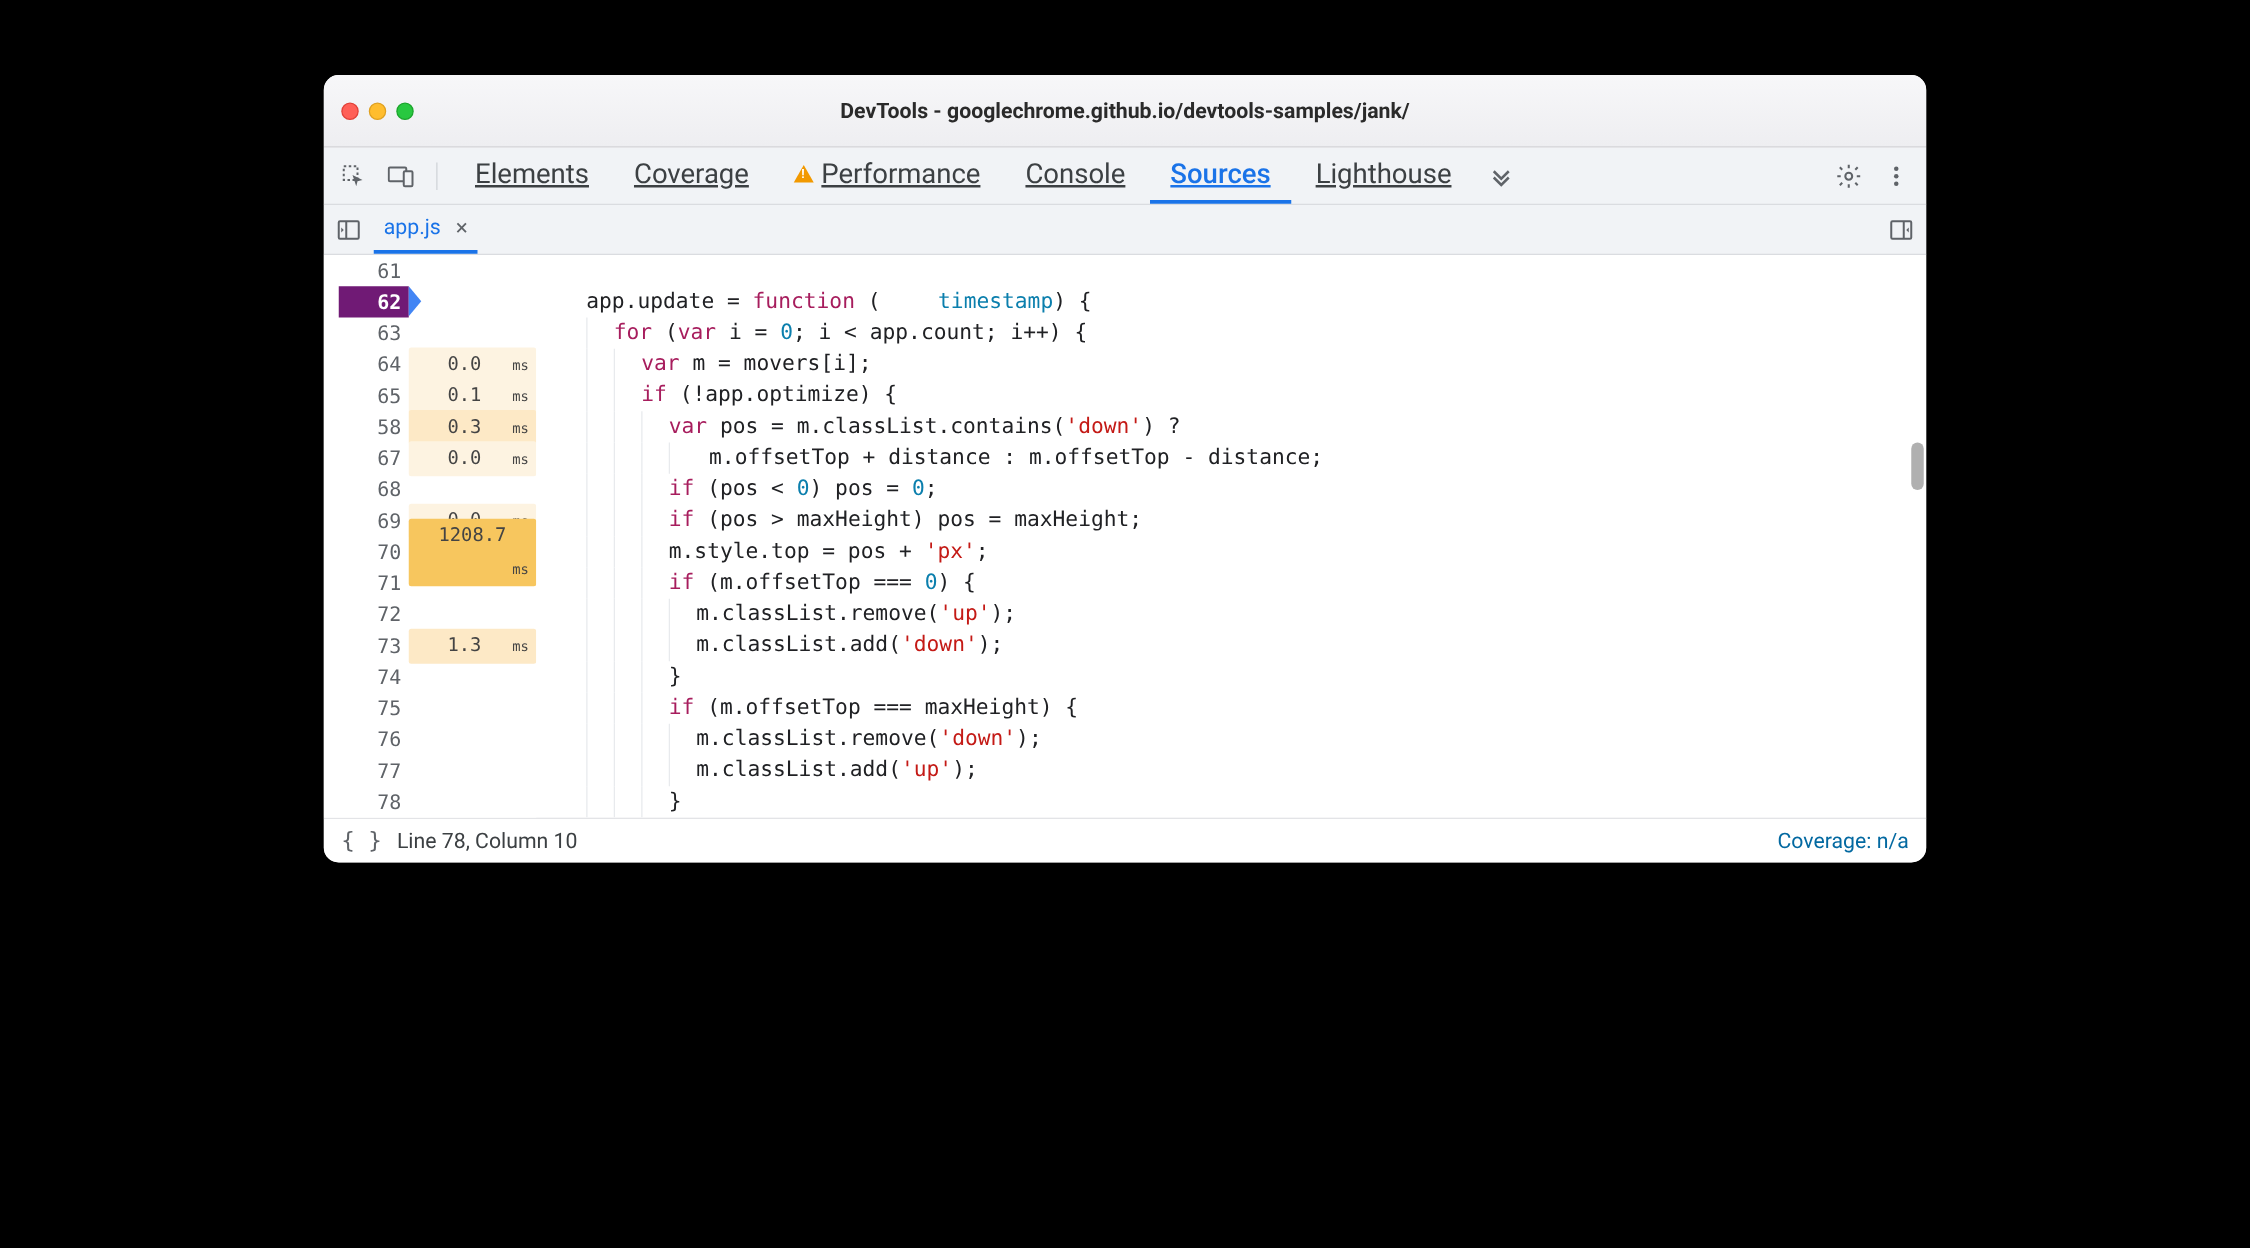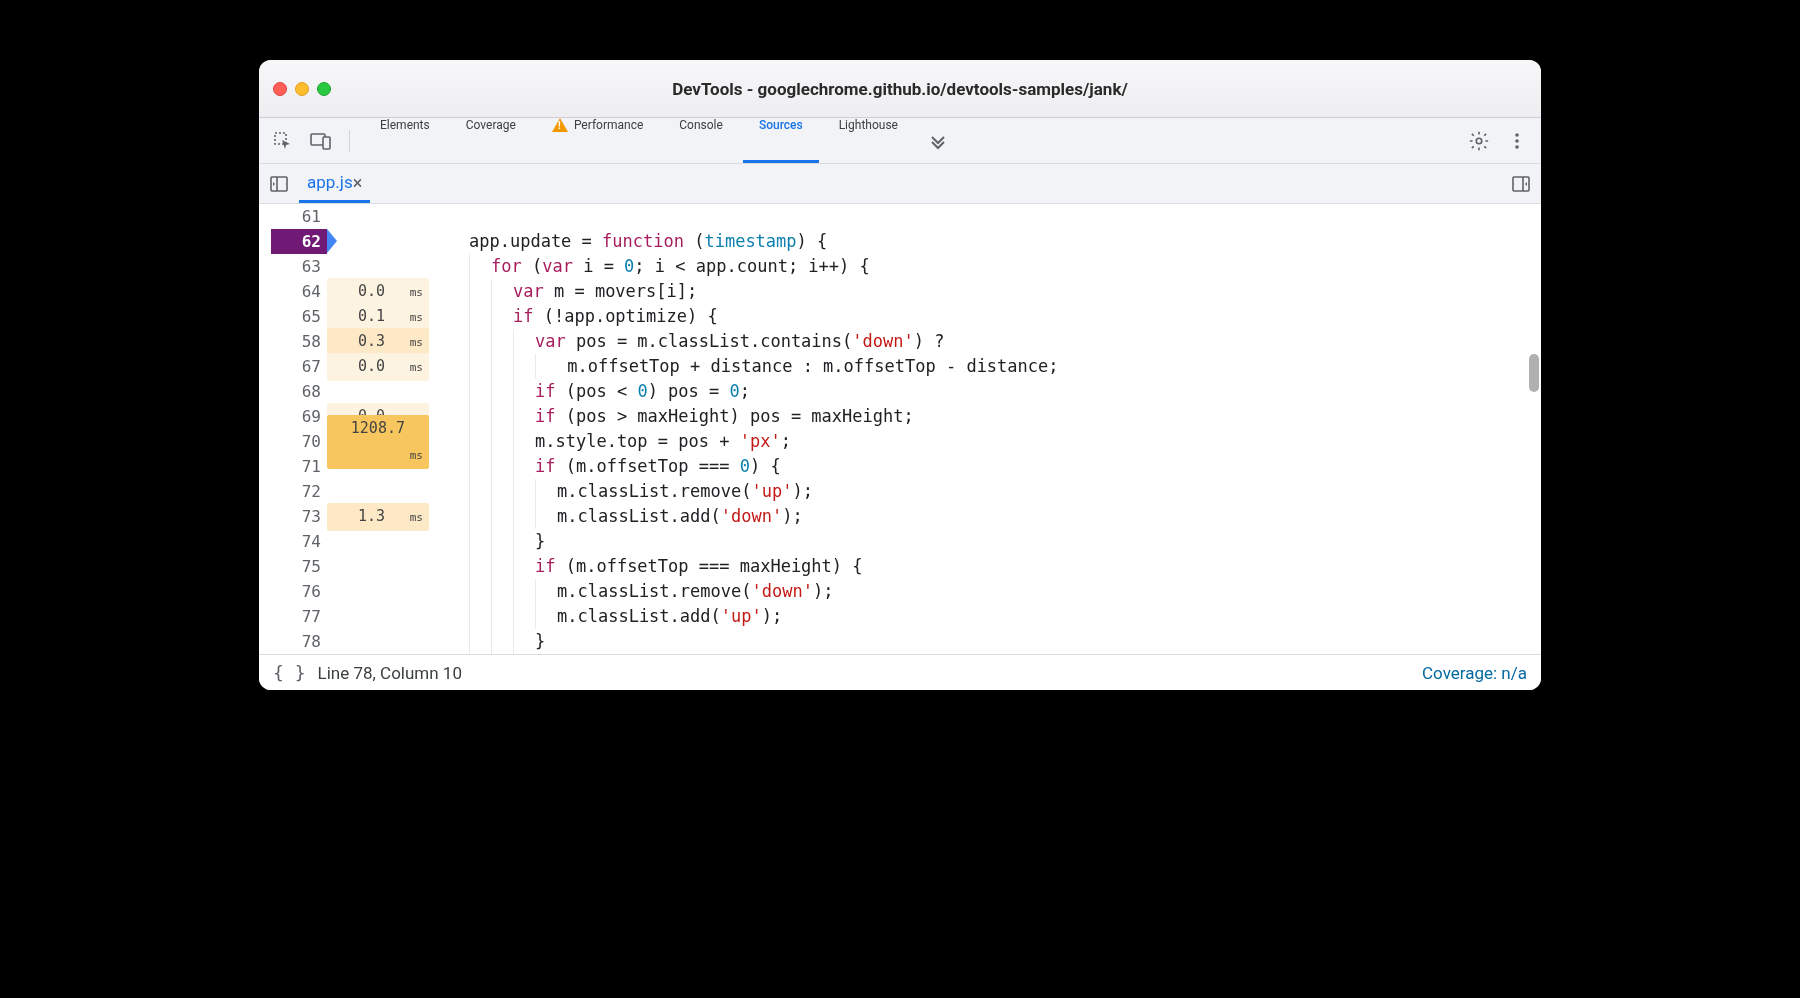--- a/index.html
+++ b/index.html
@@ -74,27 +74,28 @@
   }
   .tabs {
     display: flex;
     align-items: stretch;
     height: 100%;
     gap: 4px;
   }
   .tab {
     padding: 0 16px;
     display: flex;
-    align-items: flex-start;
+    align-items: center;
     gap: 6px;
     color: #3c4043;
-    font-size: 12px;
+    font-size: 22px;
     cursor: pointer;
     border-bottom: 3px solid transparent;
     position: relative;
+    text-decoration: underline;
   }
   .tab.active {
     color: #1a73e8;
     border-bottom: 3px solid #1a73e8;
     font-weight: 500;
   }
   .warn-icon {
     width: 0; height: 0;
     border-left: 8px solid transparent;
     border-right: 8px solid transparent;
@@ -117,21 +118,21 @@
     border-bottom: 1px solid #dadce0;
     display: flex;
     align-items: center;
     padding: 0 10px;
     gap: 10px;
   }
   .file-tab {
     display: flex;
     align-items: center;
     height: 100%;
-    gap: 0;
+    gap: 12px;
     color: #1a73e8;
     border-bottom: 3px solid #1a73e8;
     padding: 0 8px;
     font-size: 17px;
     cursor: pointer;
   }
   .close-x {
     color: #5f6368;
     font-size: 18px;
     cursor: pointer;
@@ -215,21 +216,21 @@
     display: inline-block;
     width: 1px;
     height: 25px;
     background: #e8eaed;
     margin-right: 21px;
     vertical-align: middle;
   }
   .tok-kw { color: #a71d5d; }
   .tok-num { color: #0b7fad; }
   .tok-str { color: #c41a16; }
-  .tok-param { color: #0b7fad; }
+  .tok-param { color: #0b7fad; margin-left: 46px; }
   .tok-default { color: #202124; }
 
   .scrollbar-thumb {
     position: absolute;
     right: 2px;
     top: 150px;
     width: 10px;
     height: 38px;
     background: #b0b0b0;
     border-radius: 5px;

